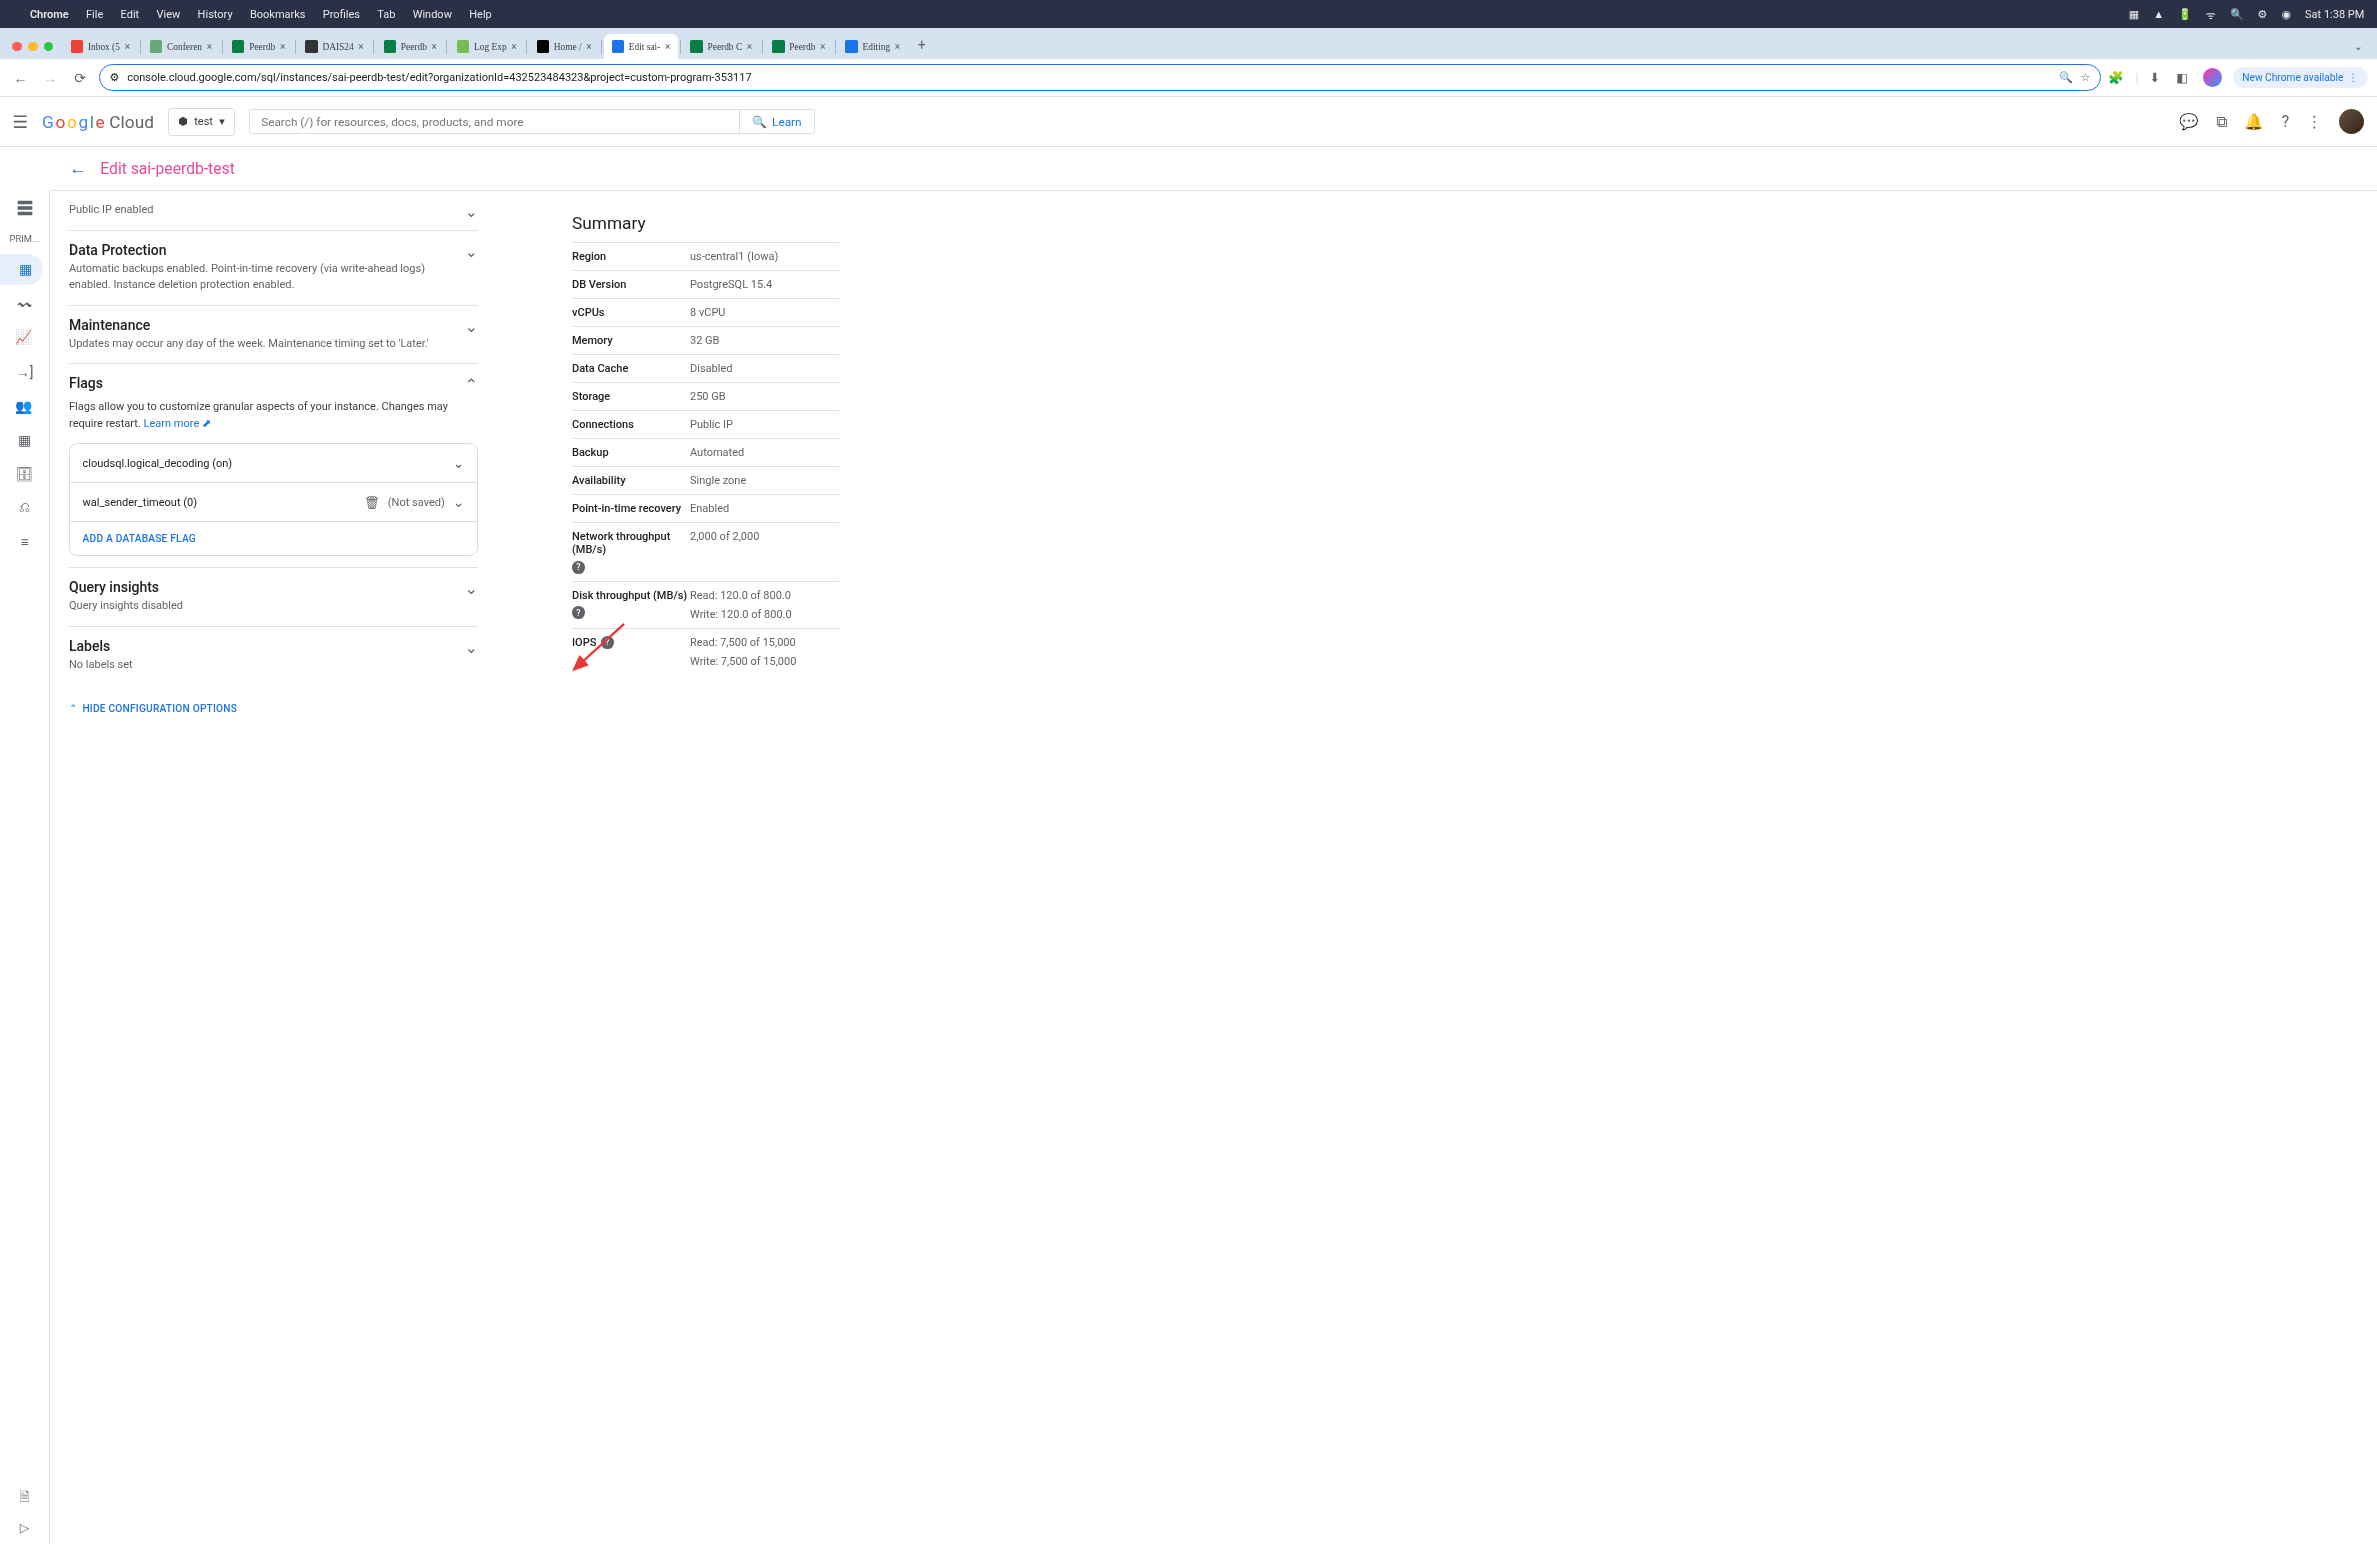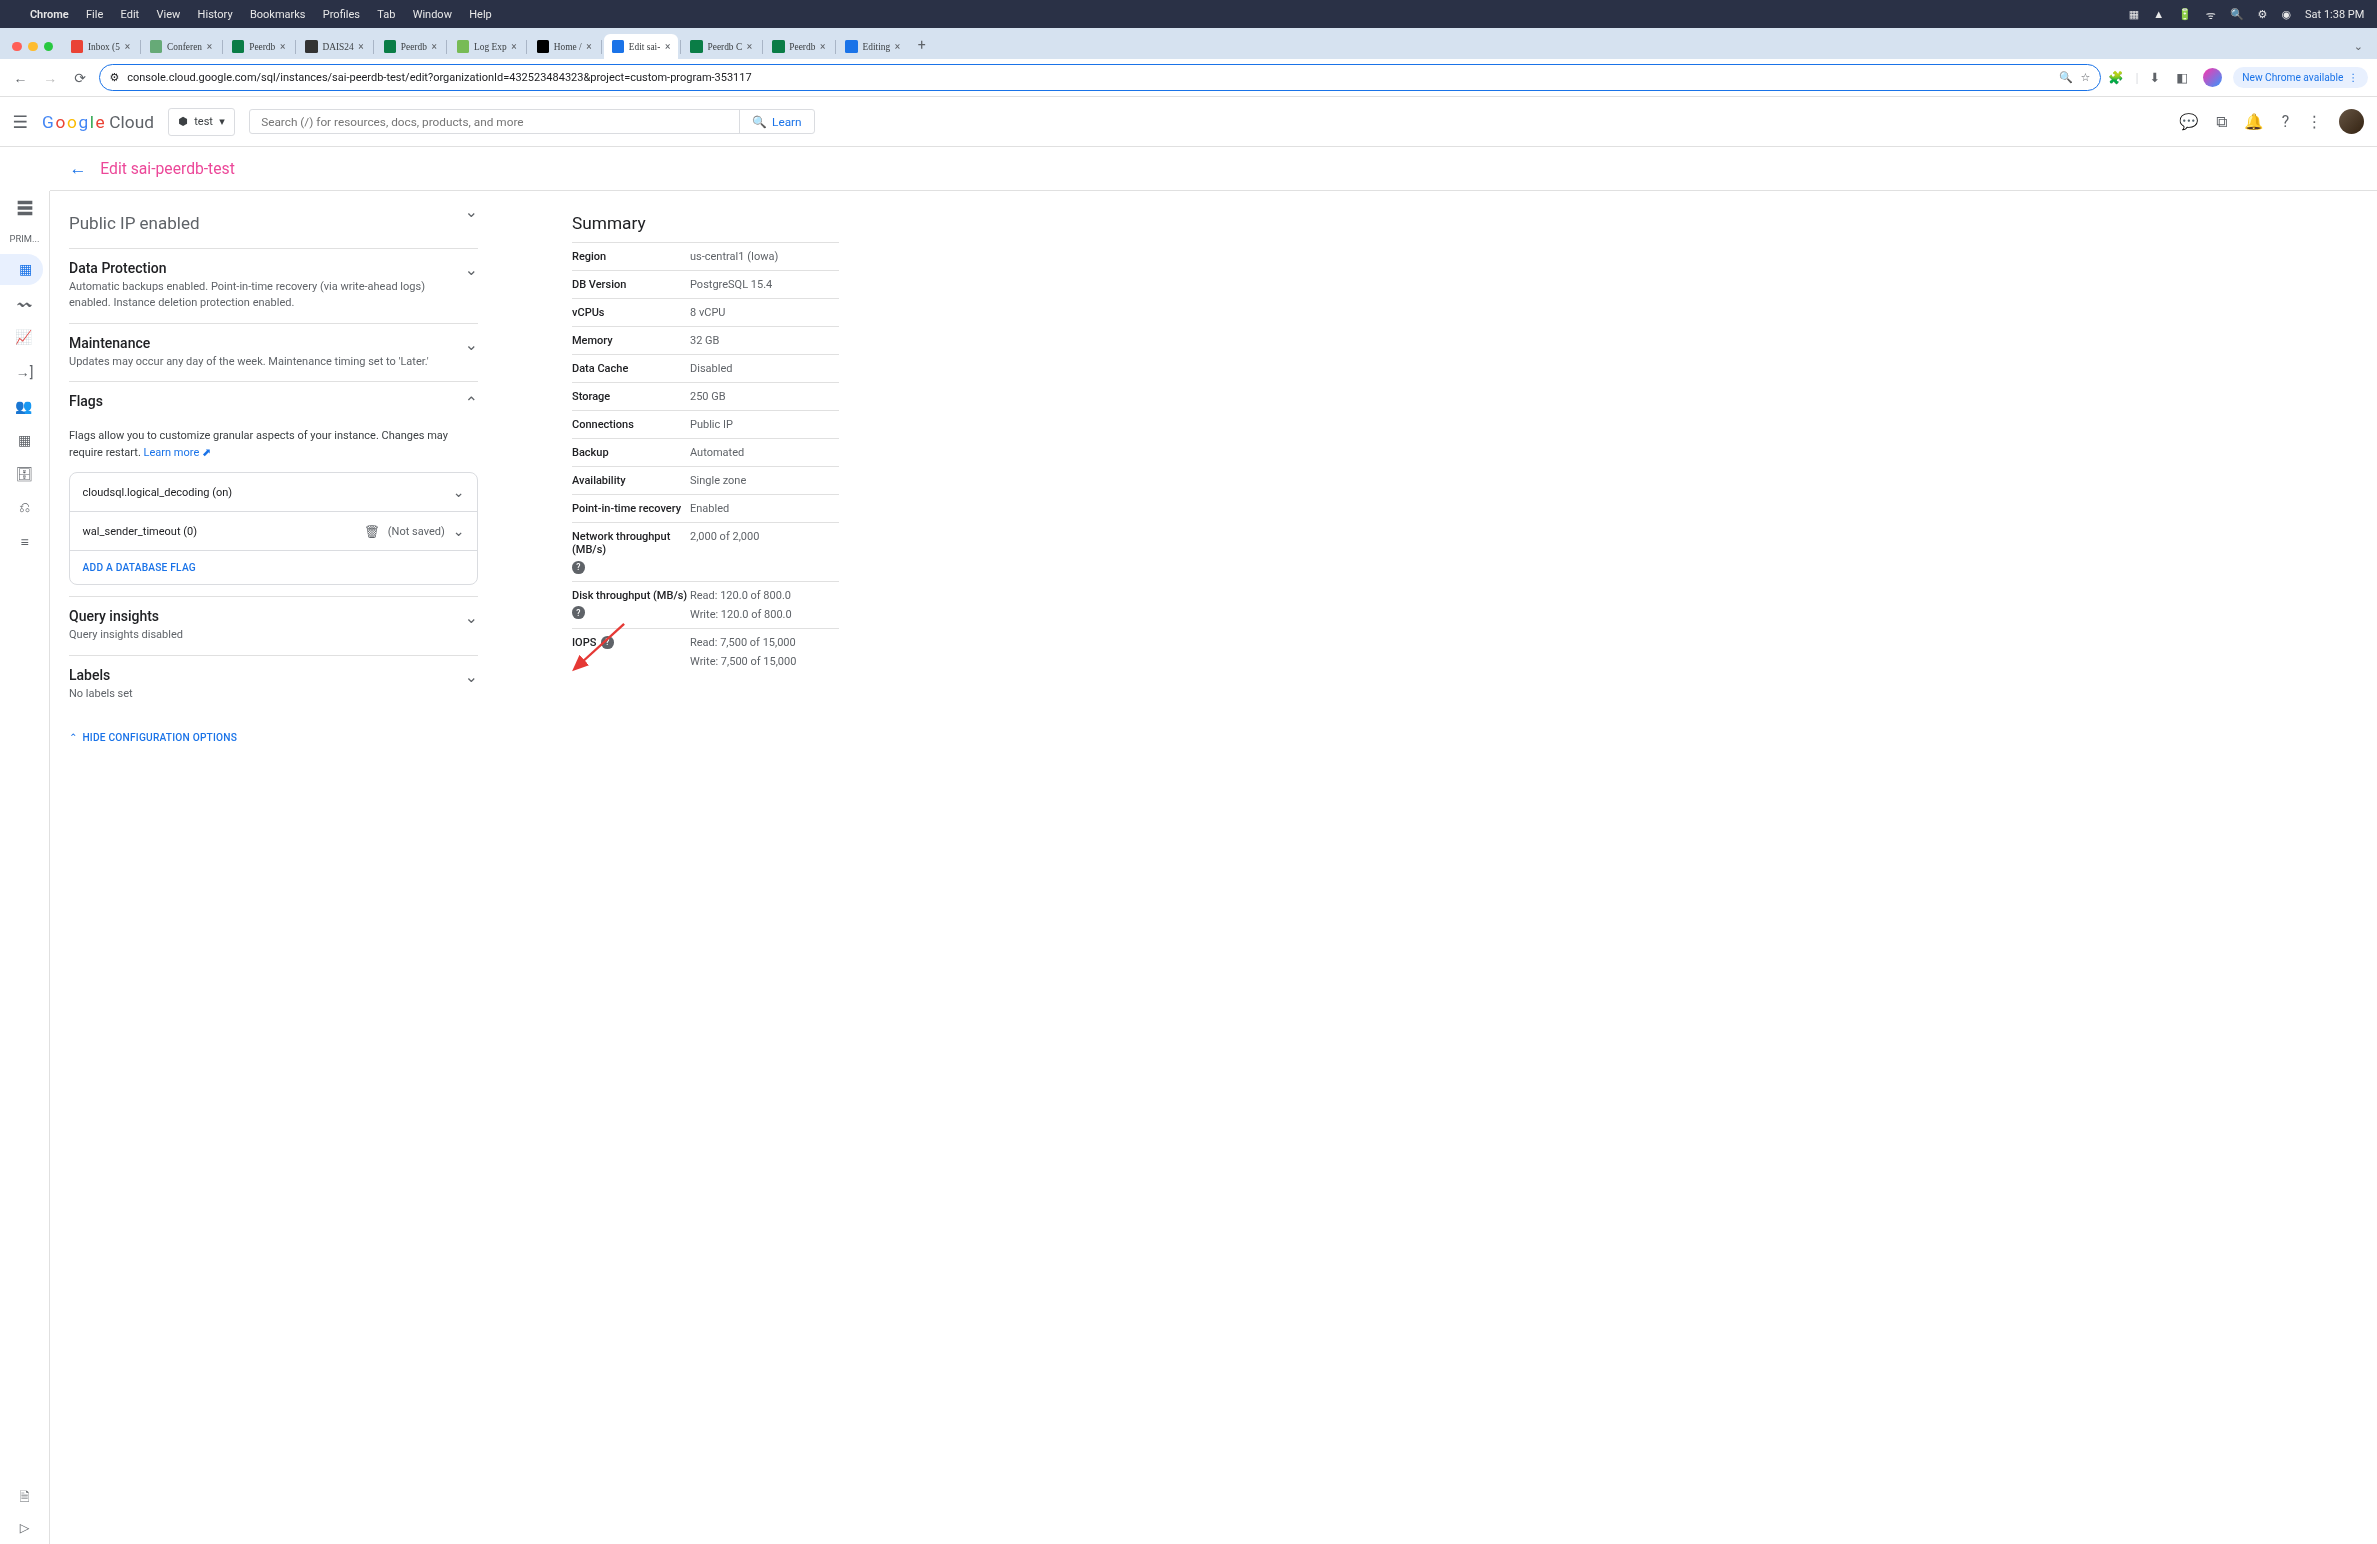--- a/index.html
+++ b/index.html
@@ -64,23 +64,23 @@
 .side-rail .bottom { margin-top: auto; margin-bottom: 9.4px; display:flex; flex-direction:column; gap:11px; align-items:center;}
 
 .content { flex: 1; display: flex; padding: 0 19px; overflow: hidden; }
 .left-col { width: 440px; padding-right: 31px; overflow-y: auto; }
 .right-col { flex: 1; padding-left: 63px; padding-top: 22px; max-width: 330px; }
 
 .section { border-bottom: 0.8px solid #e0e0e0; padding: 11px 0; position: relative; }
 .section .expand { position: absolute; right: 0; top: 11px; color: #5f6368; font-size: 15.7px; }
 .section h3 { font-size: 14px; font-weight: 500; color: #202124; margin-bottom: 3.1px; }
 .section .desc { font-size: 11px; color: #5f6368; line-height: 1.5; max-width: 377px; }
-.section.top .desc { font-size: 17px; margin-top: 9px; }
-
-.flags-desc { font-size: 11px; color: #3c4043; margin: 19px 0 11px; line-height: 1.5; }
+.section.top .desc { font-size: 11px; }
+
+.flags-desc { font-size: 11px; color: #3c4043; margin: 8px 0 11px; line-height: 1.5; }
 .flags-desc a { color: #1a73e8; text-decoration: none; }
 .flag-box { border: 0.8px solid #dadce0; border-radius: 8px; }
 .flag-row { padding: 11px 12.6px; display: flex; align-items: center; font-size: 11px; color: #202124; border-bottom: 0.8px solid #dadce0; gap: 7.9px; }
 .flag-row:last-child { border-bottom: none; }
 .flag-row .name { flex: 1; }
 .flag-row .chev { color: #5f6368; font-size: 14px; }
 .flag-row .trash { color: #5f6368; font-size: 12.6px; }
 .flag-row .notsaved { color: #5f6368; }
 .flag-row.add { color: #1a73e8; font-weight: 500; letter-spacing: 0.2px; font-size: 10.2px; }
 

